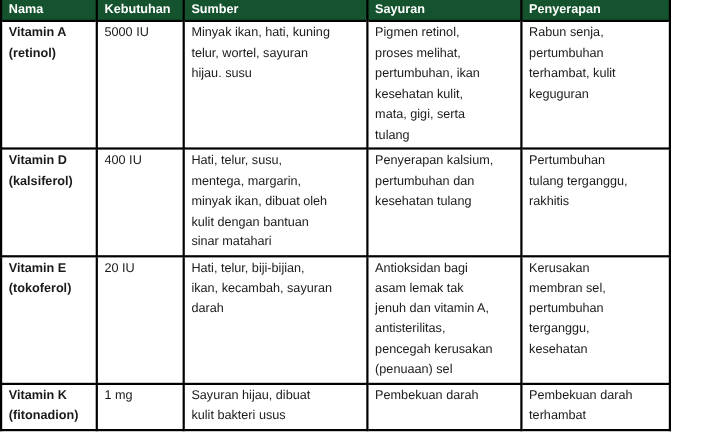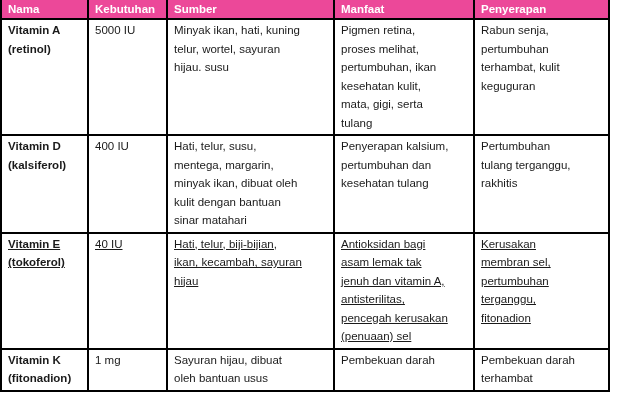--- a/index.html
+++ b/index.html
@@ -18,21 +18,21 @@
     table.vit {
       border-collapse: collapse;
       table-layout: fixed;
       font-family: "Liberation Sans", "DejaVu Sans", sans-serif;
       font-size: 11.5px;
       line-height: 18.5px;
       color: #1a1a1a;
       width: 608px;
     }
     table.vit th {
-      background: #ec4899;
+      background: #14532d;
       color: #ffffff;
       font-weight: bold;
       text-align: left;
       padding: 0 6px;
       height: 18px;
       line-height: 18px;
       border-left: 2px solid #000;
       border-right: 2px solid #000;
     }
     table.vit td {
@@ -41,62 +41,62 @@
       padding: 1px 6px 2px 6px;
     }
     td.nama { font-weight: bold; }
     col.c1 { width: 87px; }
     col.c2 { width: 79px; }
     col.c3 { width: 167px; }
     col.c4 { width: 140px; }
     col.c5 { width: 135px; }
     tr.r1 td { height: 111px; }
     tr.r2 td { height: 89px; }
-    tr.r3 td { height: 109px; text-decoration: underline; }
+    tr.r3 td { height: 109px; }
     tr.r4 td { height: 35px; }
     .line { display: block; white-space: nowrap; }
   </style>
 </head>
 <body>
 
 <div class="wrap">
   <table class="vit">
     <colgroup>
       <col class="c1">
         <col class="c2">
         <col class="c3">
         <col class="c4">
         <col class="c5">
     </colgroup>
     <thead>
       <tr>
         <th>Nama</th>
         <th>Kebutuhan</th>
         <th>Sumber</th>
-        <th>Manfaat</th>
+        <th>Sayuran</th>
         <th>Penyerapan</th>
       </tr>
     </thead>
     <tbody>
 
       <tr class="r1">
         <td class="nama">
           <span class="line">Vitamin A</span>
           <span class="line">(retinol)</span>
         </td>
         <td>
           <span class="line">5000 IU</span>
         </td>
         <td>
           <span class="line">Minyak ikan, hati, kuning</span>
           <span class="line">telur, wortel, sayuran</span>
           <span class="line">hijau. susu</span>
         </td>
         <td>
-          <span class="line">Pigmen retina,</span>
+          <span class="line">Pigmen retinol,</span>
           <span class="line">proses melihat,</span>
           <span class="line">pertumbuhan, ikan</span>
           <span class="line">kesehatan kulit,</span>
           <span class="line">mata, gigi, serta</span>
           <span class="line">tulang</span>
         </td>
         <td>
           <span class="line">Rabun senja,</span>
           <span class="line">pertumbuhan</span>
           <span class="line">terhambat, kulit</span>
@@ -130,55 +130,55 @@
           <span class="line">rakhitis</span>
         </td>
       </tr>
 
       <tr class="r3">
         <td class="nama">
           <span class="line">Vitamin E</span>
           <span class="line">(tokoferol)</span>
         </td>
         <td>
-          <span class="line">40 IU</span>
+          <span class="line">20 IU</span>
         </td>
         <td>
           <span class="line">Hati, telur, biji-bijian,</span>
           <span class="line">ikan, kecambah, sayuran</span>
-          <span class="line">hijau</span>
+          <span class="line">darah</span>
         </td>
         <td>
           <span class="line">Antioksidan bagi</span>
           <span class="line">asam lemak tak</span>
           <span class="line">jenuh dan vitamin A,</span>
           <span class="line">antisterilitas,</span>
           <span class="line">pencegah kerusakan</span>
           <span class="line">(penuaan) sel</span>
         </td>
         <td>
           <span class="line">Kerusakan</span>
           <span class="line">membran sel,</span>
           <span class="line">pertumbuhan</span>
           <span class="line">terganggu,</span>
-          <span class="line">fitonadion</span>
+          <span class="line">kesehatan</span>
         </td>
       </tr>
 
       <tr class="r4">
         <td class="nama">
           <span class="line">Vitamin K</span>
           <span class="line">(fitonadion)</span>
         </td>
         <td>
           <span class="line">1 mg</span>
         </td>
         <td>
           <span class="line">Sayuran hijau, dibuat</span>
-          <span class="line">oleh bantuan usus</span>
+          <span class="line">kulit bakteri usus</span>
         </td>
         <td>
           <span class="line">Pembekuan darah</span>
         </td>
         <td>
           <span class="line">Pembekuan darah</span>
           <span class="line">terhambat</span>
         </td>
       </tr>
     </tbody>

